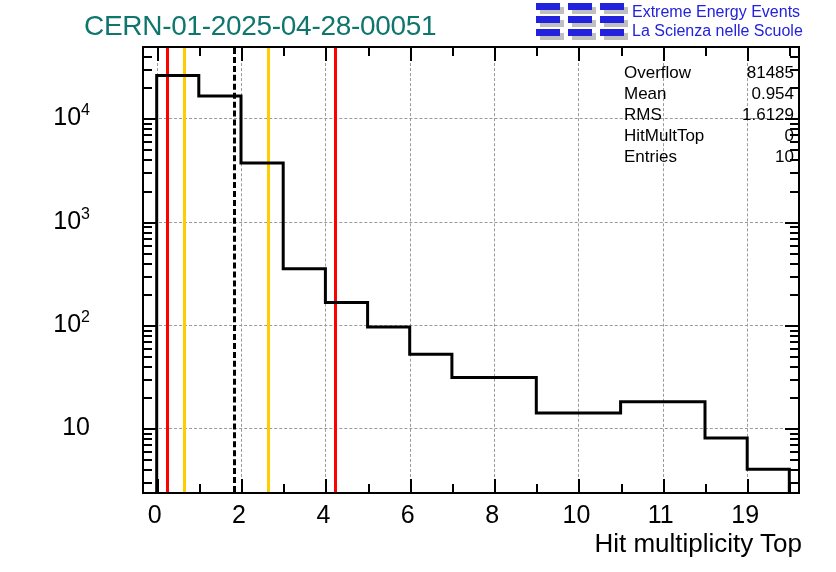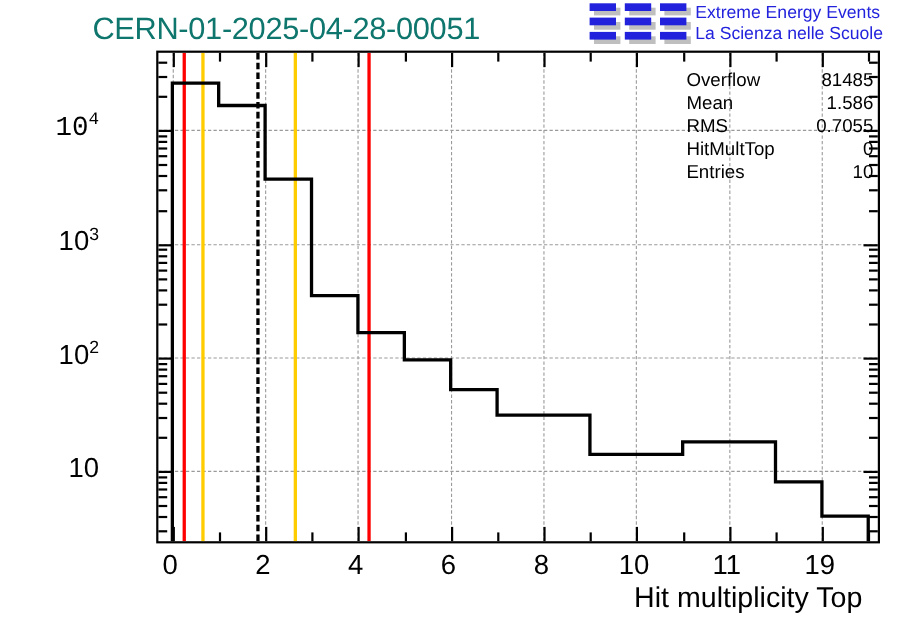--- a/index.html
+++ b/index.html
@@ -157,21 +157,21 @@
     white-space: nowrap;
     text-align: right;
   }
   .ylabel sup {
     font-size: 16px;
     vertical-align: super;
     line-height: 0;
   }
   #x-axis-title {
     position: absolute;
-    right: 52px;
+    right: 34px;
     top: 528px;
     font-size: 26px;
     color: #000;
     white-space: nowrap;
   }
   
   #stats-box {
     position: absolute;
     left: 620px;
     top: 62px;
@@ -392,46 +392,46 @@
         <div class="xtick-top major" style="left: 603.167px;"></div>
         <div class="xtick minor" style="left: 645.346px;"></div>
         <div class="xtick-top minor" style="left: 645.346px;"></div>
       </div>
   </div>
 
   <div id="axis-label-layer">
       <div class="ylabel" style="top: 426.103px;">10</div>
       <div class="ylabel" style="top: 322.849px;">10<sup>2</sup></div>
       <div class="ylabel" style="top: 219.595px;">10<sup>3</sup></div>
-      <div class="ylabel" style="top: 116.341px; font-family: Liberation Mono, monospace;">10<sup>4</sup></div>
+      <div class="ylabel" style="top: 116.341px;">10<sup>4</sup></div>
       <div class="xlabel" style="left: 154.654px;">0</div>
       <div class="xlabel" style="left: 239.013px;">2</div>
       <div class="xlabel" style="left: 323.372px;">4</div>
       <div class="xlabel" style="left: 407.731px;">6</div>
       <div class="xlabel" style="left: 492.09px;">8</div>
       <div class="xlabel" style="left: 576.449px;">10</div>
       <div class="xlabel" style="left: 660.808px;">11</div>
       <div class="xlabel" style="left: 745.167px;">19</div>
     </div>
 
   <div id="x-axis-title">Hit multiplicity Top</div>
 
   <div id="stats-box">
     <div id="stats-rows">
         <div class="stats-row">
           <span class="k">Overflow</span>
           <span class="v">81485</span>
         </div>
         <div class="stats-row">
           <span class="k">Mean</span>
-          <span class="v">1.586</span>
+          <span class="v">0.954</span>
         </div>
         <div class="stats-row">
           <span class="k">RMS</span>
-          <span class="v">0.7055</span>
+          <span class="v">1.6129</span>
         </div>
         <div class="stats-row">
           <span class="k">HitMultTop</span>
           <span class="v">0</span>
         </div>
         <div class="stats-row">
           <span class="k">Entries</span>
           <span class="v">10</span>
         </div>
       </div>

